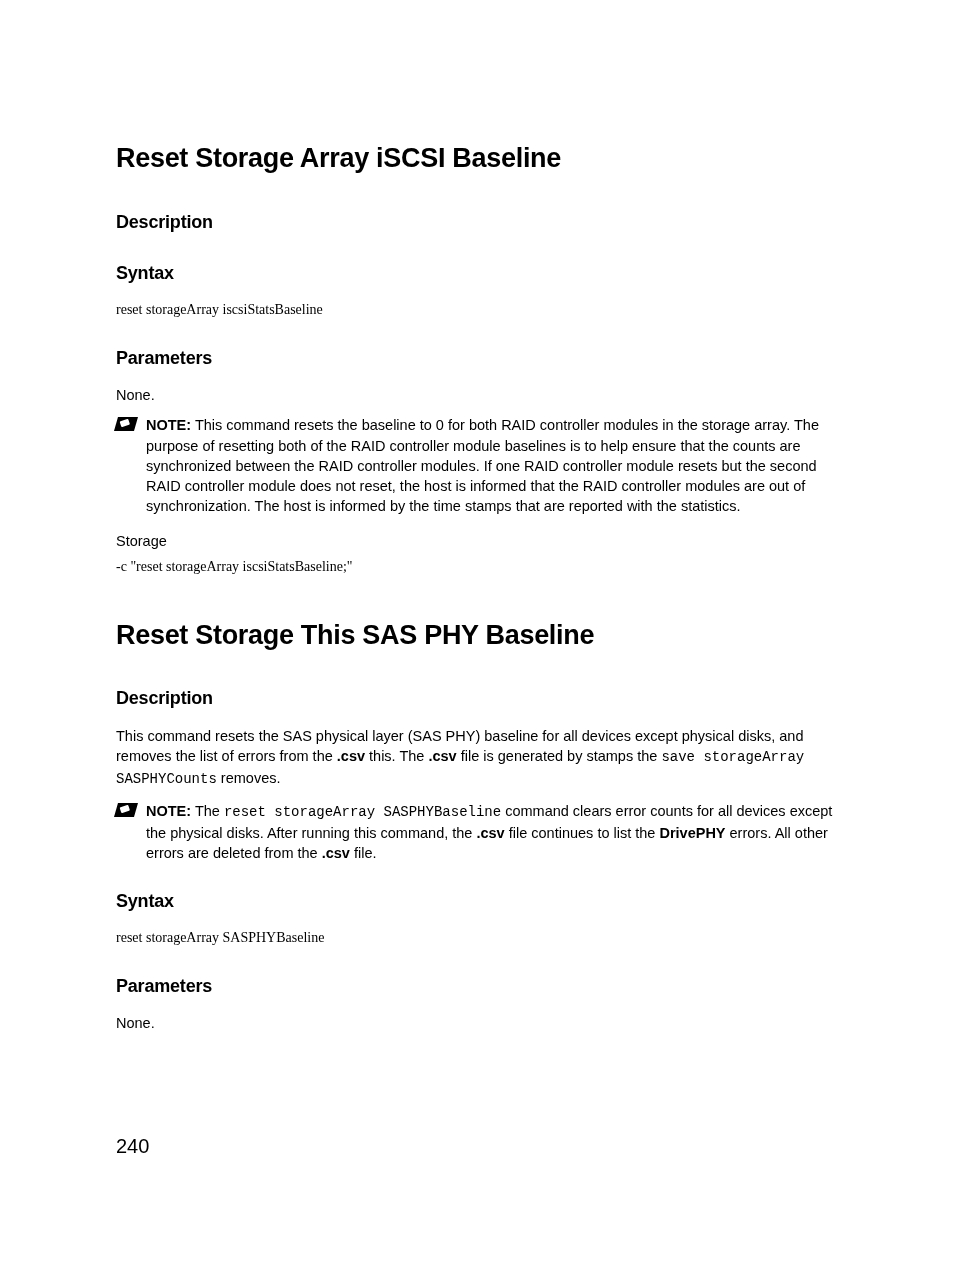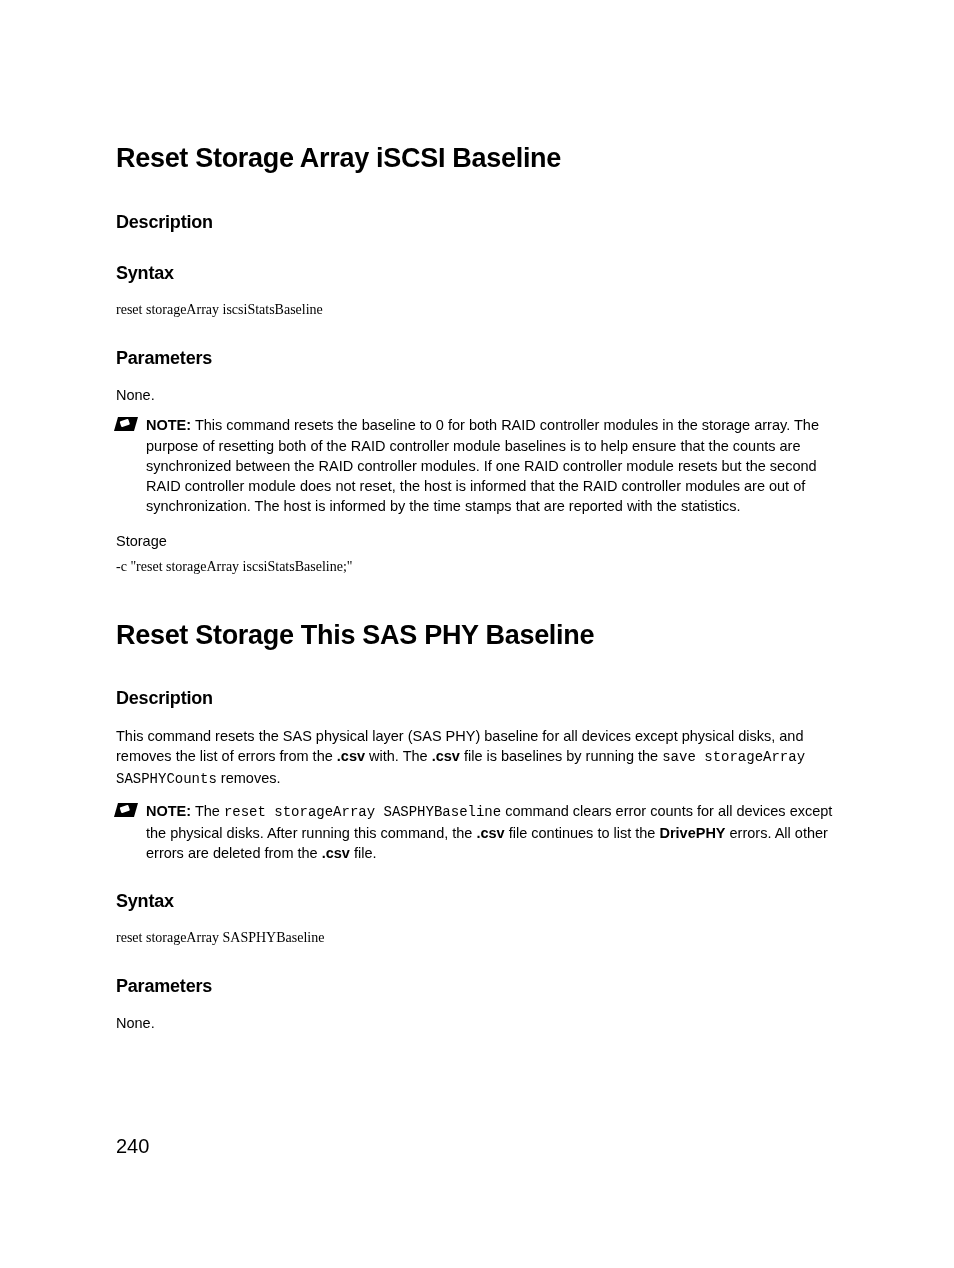--- a/index.html
+++ b/index.html
@@ -108,21 +108,21 @@
   <div class="example-label">Storage</div>
   <div class="code" style="margin-bottom:26px">-c "reset storageArray iscsiStatsBaseline;"</div>
 </div>
 
 <div>
   <h1>Reset Storage This SAS PHY Baseline</h1>
 
   <div class="h2-block">
     <h2>Description</h2>
     <p class="para" style="margin-bottom:12px">
-      <span>This command resets the SAS physical layer (SAS PHY) baseline for all devices except physical disks, and removes the list of errors from the </span><strong>.csv</strong><span> with. The </span><strong>.csv</strong><span> file is baselines by running the </span><span class="code-inline">save storageArray SASPHYCounts</span><span> removes.</span>
+      <span>This command resets the SAS physical layer (SAS PHY) baseline for all devices except physical disks, and removes the list of errors from the </span><strong>.csv</strong><span> this. The </span><strong>.csv</strong><span> file is generated by stamps the </span><span class="code-inline">save storageArray SASPHYCounts</span><span> removes.</span>
     </p>
 
     <div class="note-block">
       <div class="note-icon"></div>
       <div class="note-text">
         <strong>NOTE:</strong><span> The </span><span class="code-inline">reset storageArray SASPHYBaseline</span><span> command clears error counts for all devices except the physical disks. After running this command, the </span><strong>.csv</strong><span> file continues to list the </span><strong>DrivePHY</strong><span> errors. All other errors are deleted from the </span><strong>.csv</strong><span> file.</span>
       </div>
     </div>
   </div>
 

